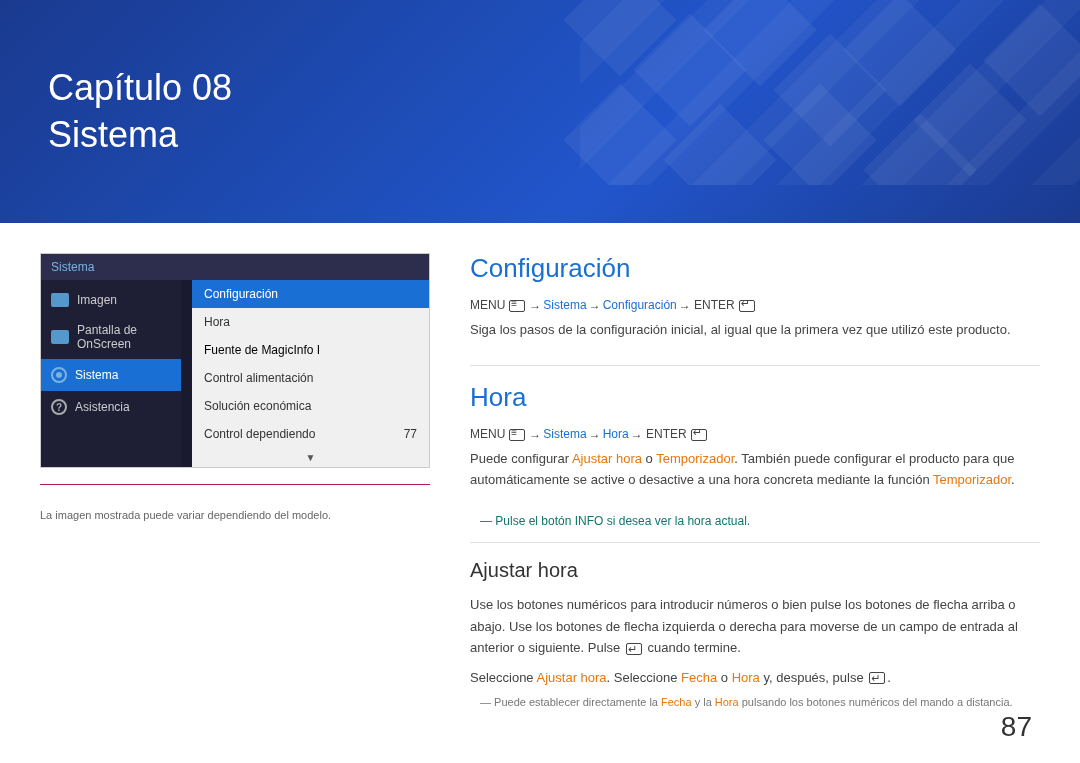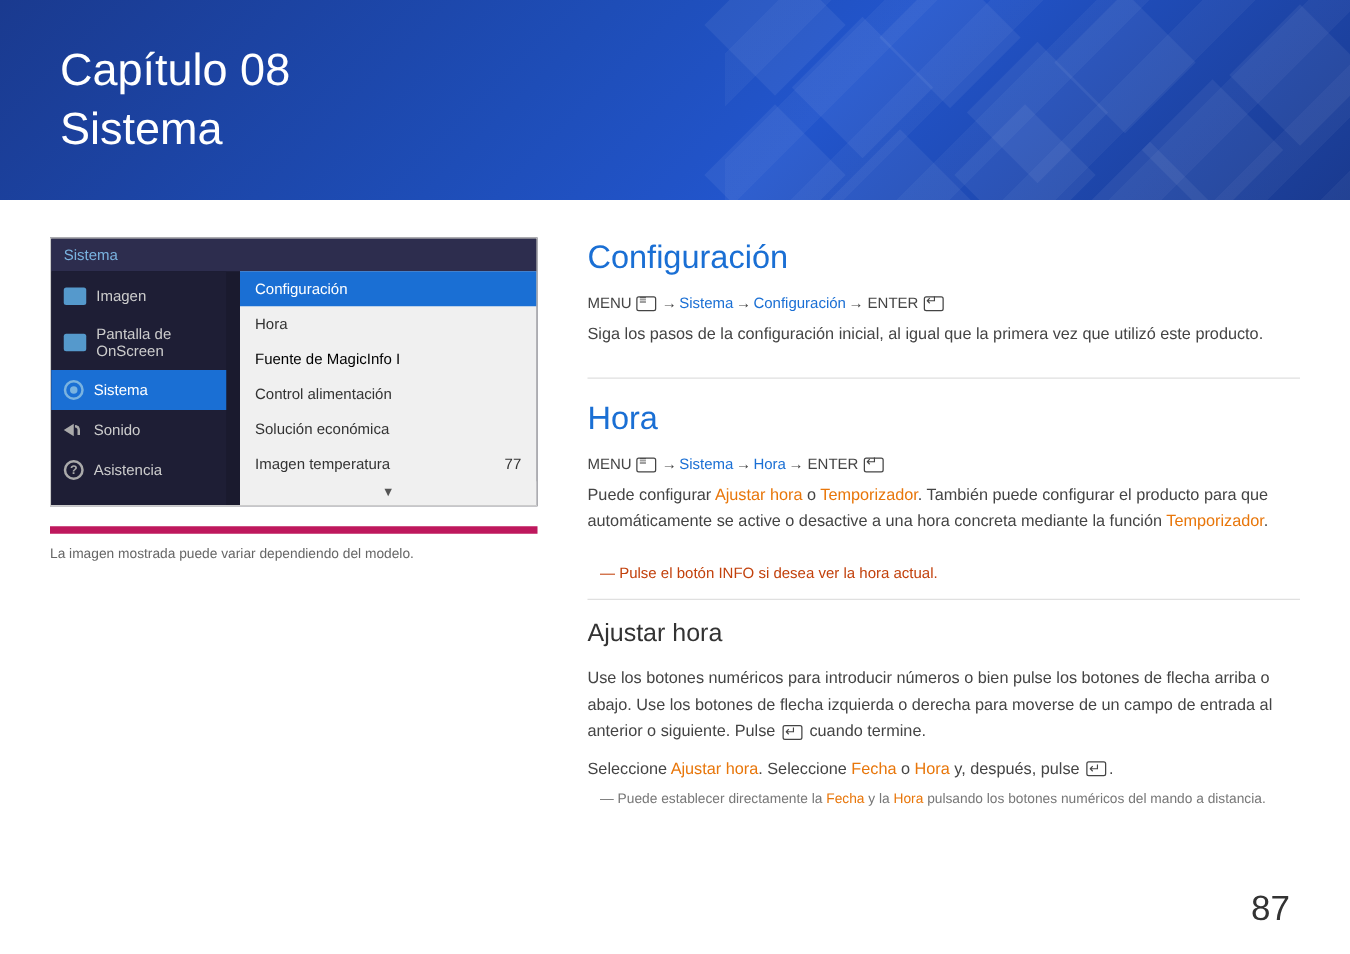--- a/index.html
+++ b/index.html
@@ -8,21 +8,21 @@
       height: 763px;
       font-family: 'Arial', sans-serif;
       background: #fff;
       overflow: hidden;
       position: relative;
     }
 
     
     .header-banner {
       width: 100%;
-      height: 160px;
+      height: 223px;
       background: linear-gradient(135deg, #1a3a8f 0%, #1e4db7 40%, #2255cc 60%, #1a3a8f 100%);
       position: relative;
       overflow: hidden;
       display: flex;
       align-items: center;
       padding-left: 48px;
     }
 
     .header-banner::before {
       content: '';
@@ -129,22 +129,22 @@
     .dropdown-arrow {
       text-align: center;
       padding: 4px;
       color: #555;
       background: #f0f0f0;
       font-size: 10px;
     }
 
     .footnote-area {
       margin-top: 16px;
-      padding-top: 10px;
-      border-top: 6px solid #be185d;
+      padding-top: 24px;
+      border-top: 1px solid #be185d;
     }
 
     .footnote-text {
       font-size: 11px;
       color: #666;
     }
 
     
     .right-panel {
       flex: 1;
@@ -232,21 +232,21 @@
       color: #333;
       margin-bottom: 12px;
     }
 
     .orange-link {
       color: #e8760a;
     }
 
     .note-text {
       font-size: 12px;
-      color: #c2410c;
+      color: #0f766e;
       margin-top: 22px;
       padding-left: 10px;
     }
 
     .note-text::before {
       content: '— ';
     }
 
     .body-text {
       font-size: 13px;
@@ -333,42 +333,35 @@
             <div style="width:18px;height:14px;background:#5599cc;border-radius:2px;flex-shrink:0;"></div>
             <span>Pantalla de OnScreen</span>
           </div>
           <div class="sidebar-nav-item active">
             <div style="width:16px;height:16px;border:2px solid #7ab3e0;border-radius:50%;flex-shrink:0;position:relative;">
               <div style="width:6px;height:6px;background:#7ab3e0;border-radius:50%;position:absolute;top:50%;left:50%;transform:translate(-50%,-50%);"></div>
             </div>
             <span>Sistema</span>
           </div>
           <div class="sidebar-nav-item">
-            <div style="width:16px;height:16px;flex-shrink:0;display:flex;align-items:center;">
-              <div style="width:0;height:0;border-top:5px solid transparent;border-bottom:5px solid transparent;border-right:8px solid #aaa;"></div>
-              <div style="width:4px;height:8px;border-top:2px solid #aaa;border-right:2px solid #aaa;border-radius:0 4px 0 0;margin-left:1px;"></div>
-            </div>
-            <span>Sonido</span>
-          </div>
-          <div class="sidebar-nav-item">
             <div style="width:16px;height:16px;border:2px solid #aaa;border-radius:50%;flex-shrink:0;display:flex;align-items:center;justify-content:center;">
               <span style="color:#aaa;font-size:10px;font-weight:bold;">?</span>
             </div>
             <span>Asistencia</span>
           </div>
         </div>
 
         <div class="menu-dropdown">
           <div class="dropdown-item selected">Configuración</div>
           <div class="dropdown-item">Hora</div>
           <div class="dropdown-item disabled">Fuente de MagicInfo I</div>
           <div class="dropdown-item">Control alimentación</div>
           <div class="dropdown-item">Solución económica</div>
           <div class="dropdown-item with-number">
-            <span>Imagen temperatura</span>
+            <span>Control dependiendo</span>
             <span>77</span>
           </div>
           <div class="dropdown-arrow">▼</div>
         </div>
       </div>
     </div>
 
     <div class="footnote-area">
       <p class="footnote-text">La imagen mostrada puede variar dependiendo del modelo.</p>
     </div>

